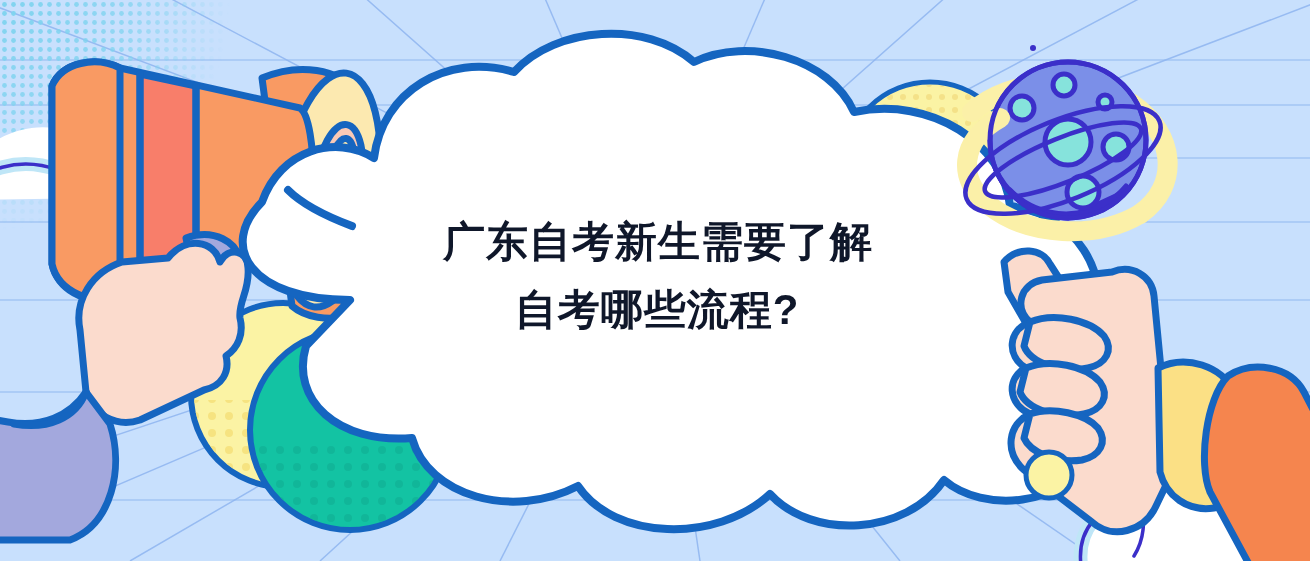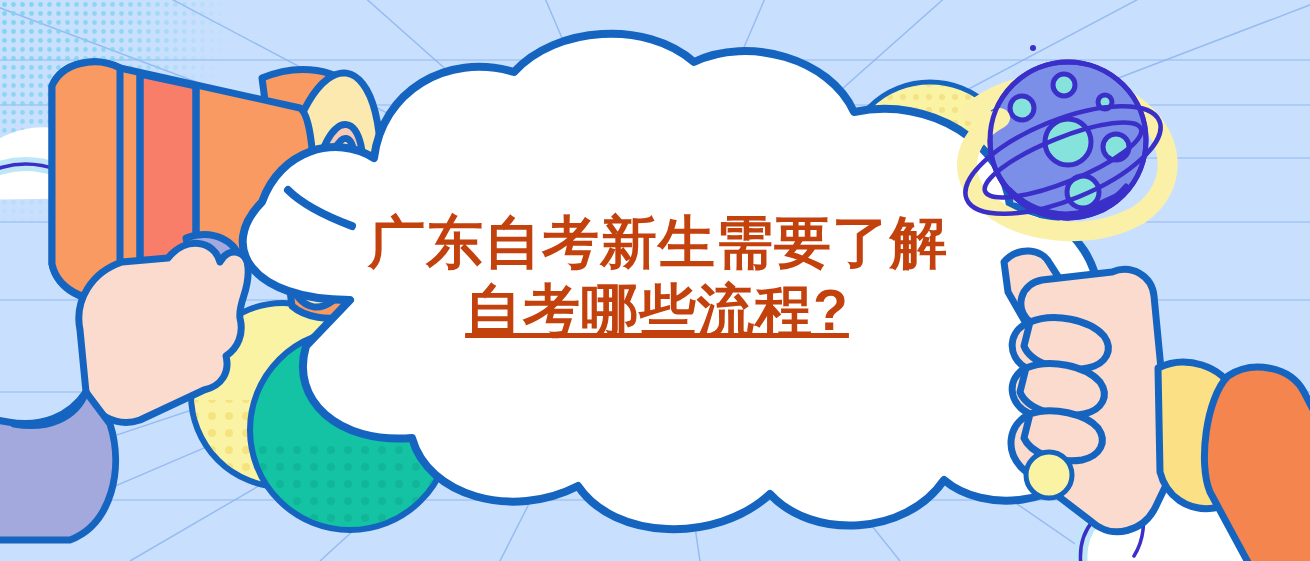--- a/index.html
+++ b/index.html
@@ -16,30 +16,30 @@
   #headline{
     position:absolute;
     left:0;right:0;
     top:208px;
     text-align:center;
     z-index:40;
     pointer-events:none;
   }
   #headline .line{
     display:block;
-    color:#c2410c;
+    color:#0f172a;
     font-weight:bold;
-    font-size:57px;
+    font-size:42px;
     line-height:68px;
     letter-spacing:1px;
     white-space:nowrap;
     font-family:"Liberation Sans","DejaVu Sans",sans-serif;
   }
   #headline .line.l1{margin-left:6px;}
-  #headline .line.l2{margin-left:4px;text-decoration:underline;}
+  #headline .line.l2{margin-left:4px;}
 </style>
 </head>
 <body>
 
 <div id="banner">
 
   <svg class="layer" viewBox="0 0 1310 561">
     <defs>
       <pattern id="halftoneDots" width="9" height="9" patternUnits="userSpaceOnUse">
         <circle cx="4.5" cy="4.5" r="2.4" fill="#7fd3ef"></circle>

